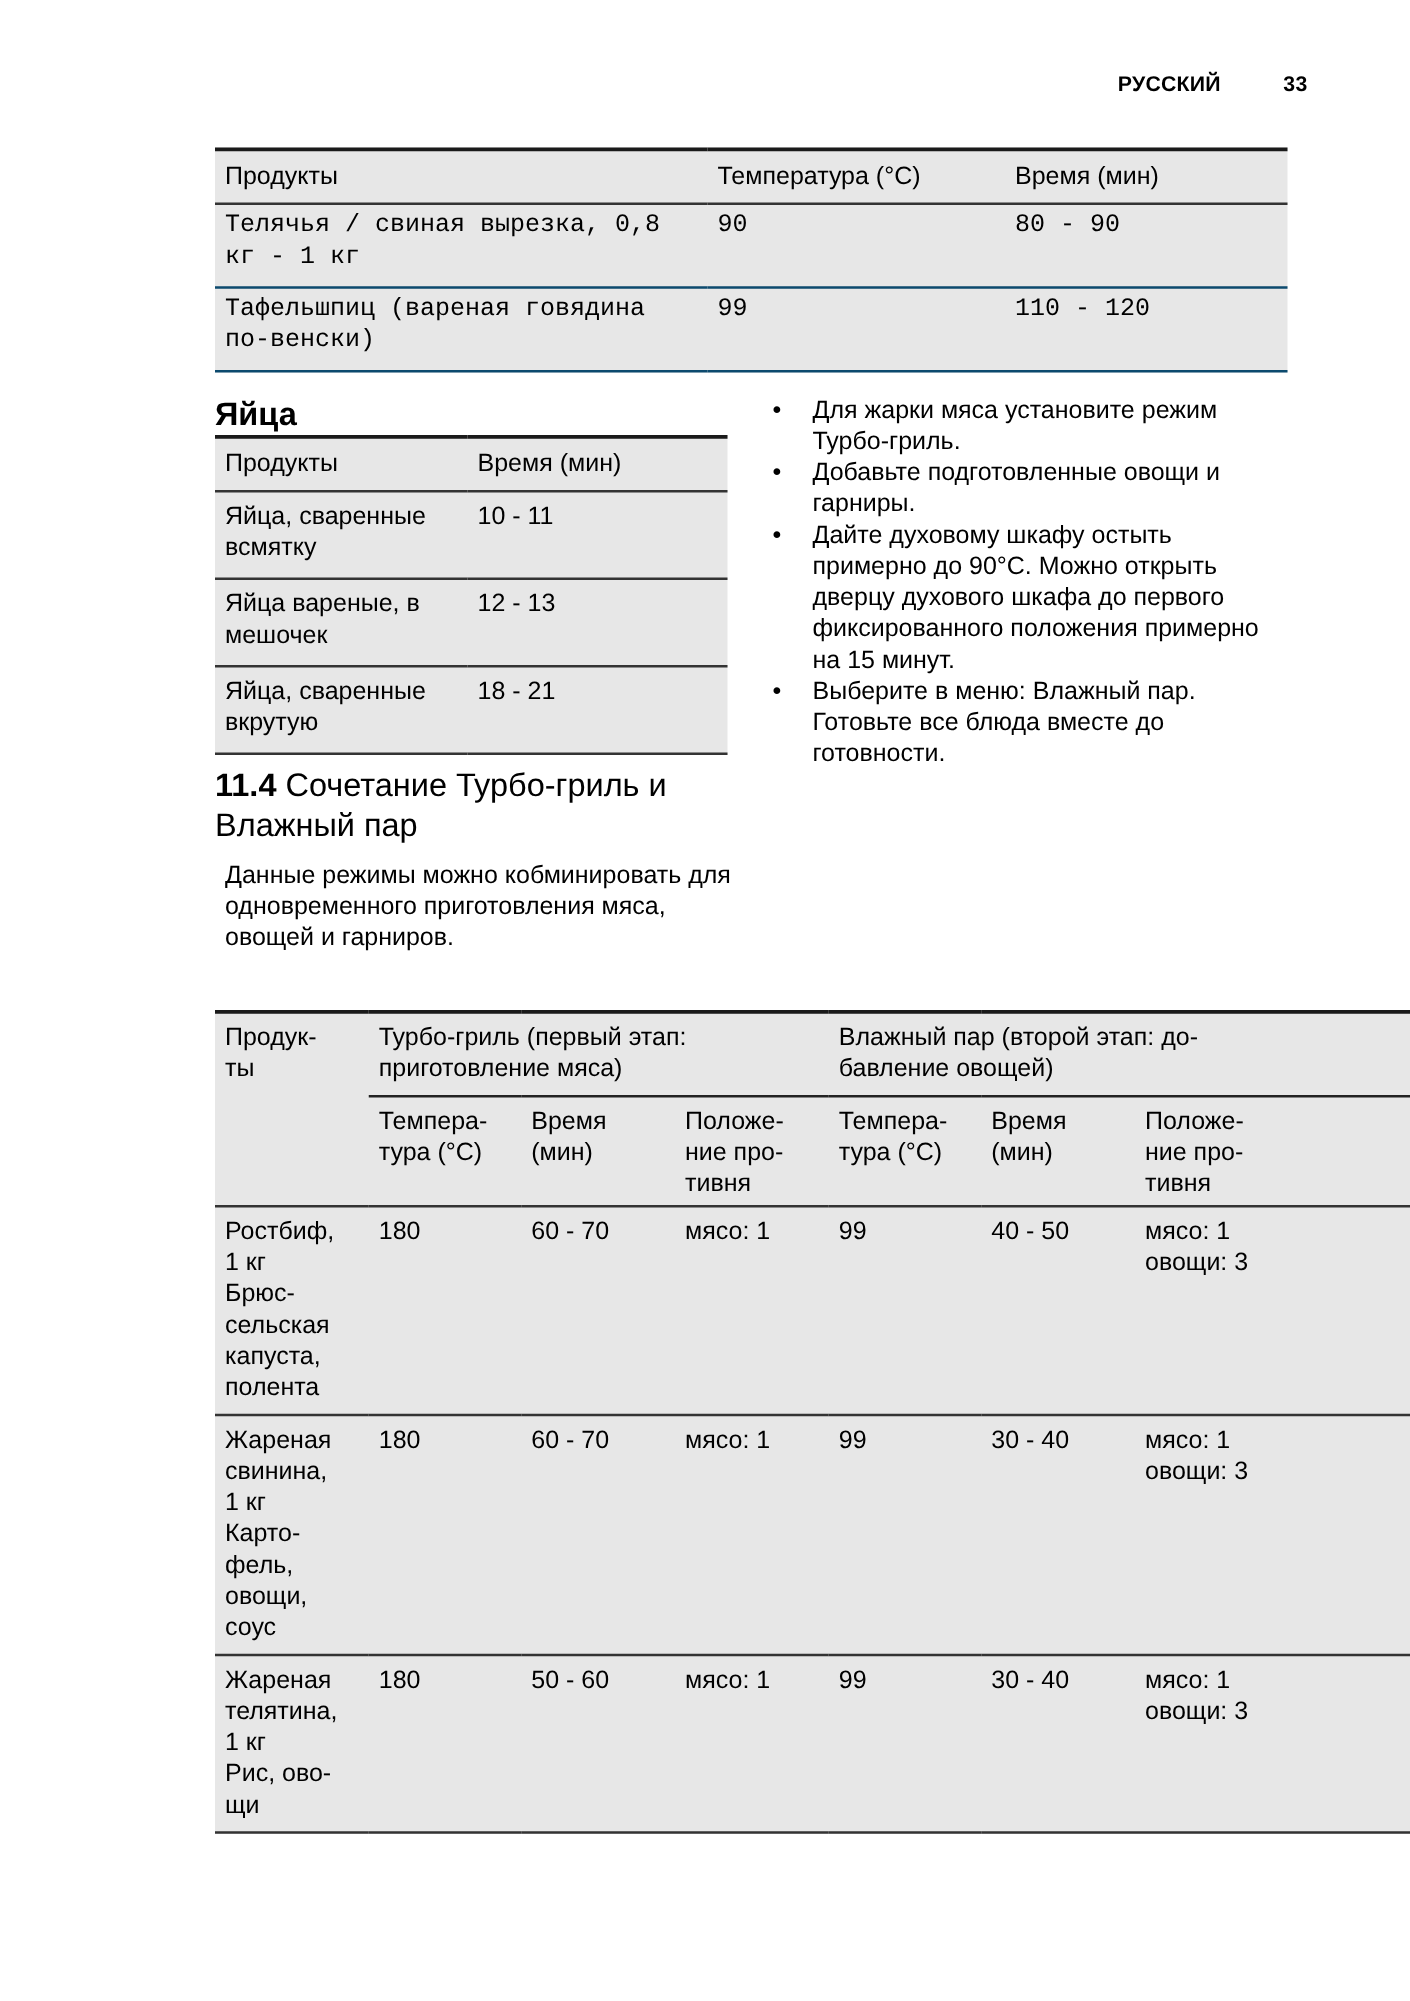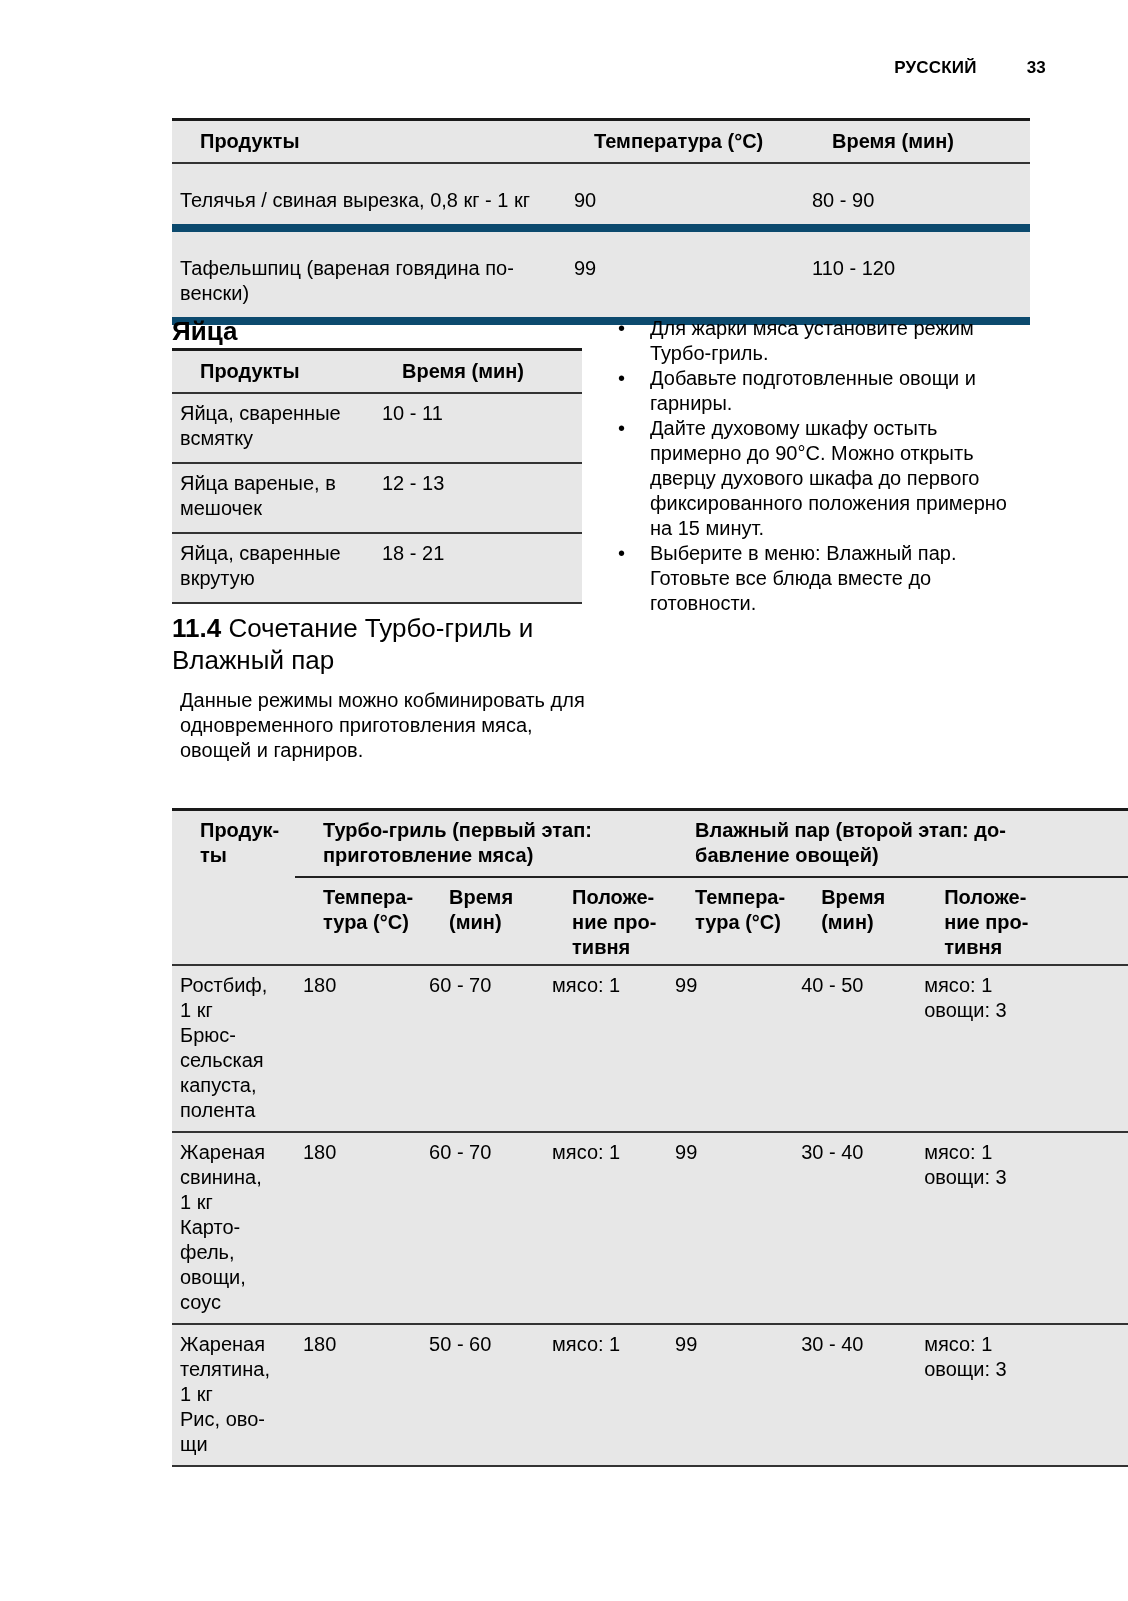--- a/index.html
+++ b/index.html
@@ -1,23 +1,23 @@
 <!DOCTYPE html>
 <html><head>
 <meta charset="utf-8">
 <style>
   html, body { margin: 0; padding: 0; background: #ffffff; }
   body { width: 1128px; height: 1601px; position: relative; font-family: "Liberation Sans", sans-serif; color: #000; }
   .page-header { position: absolute; top: 58px; right: 82px; font-size: 17px; font-weight: bold; display: flex; gap: 50px; letter-spacing: 0.2px; }
   table { border-collapse: collapse; background: #e7e7e7; font-size: 20px; line-height: 25px; }
   td, th { text-align: left; vertical-align: top; padding: 7px 8px 11px 8px; }
-  th { font-weight: bold; padding-left: 28px; }
+  th { font-weight: normal; }
   .t-top { position: absolute; left: 172px; top: 118px; width: 858px; border-top: 3px solid #1a1a1a; }
   .t-top th { padding-top: 8px; padding-bottom: 8px; border-bottom: 2px solid #333; }
-  .t-top td { border-bottom: 8px solid #0c4a6e; padding-top: 24px; }
+  .t-top td { border-bottom: 2px solid #0c4a6e; padding-top: 4px; font-family: Liberation Mono, monospace; }
   .eggs-title { position: absolute; left: 172px; top: 316px; font-size: 26px; font-weight: bold; }
   .t-eggs { position: absolute; left: 172px; top: 348px; width: 410px; border-top: 3px solid #1a1a1a; }
   .t-eggs th { padding-top: 8px; padding-bottom: 8px; border-bottom: 2px solid #333; }
   .t-eggs td { border-bottom: 2px solid #333; padding-top: 7px; }
   .section-title { position: absolute; left: 172px; top: 612px; font-size: 26px; line-height: 32px; width: 420px; }
   .section-title b { font-weight: bold; }
   .section-desc { position: absolute; left: 180px; top: 688px; font-size: 20px; line-height: 25px; width: 420px; }
   .bullets { position: absolute; left: 612px; top: 316px; width: 420px; margin: 0; padding: 0; list-style: none; font-size: 20px; line-height: 25px; }
   .bullets li { position: relative; padding-left: 38px; }
   .bullets li .dot { position: absolute; left: 6px; top: 0; }

